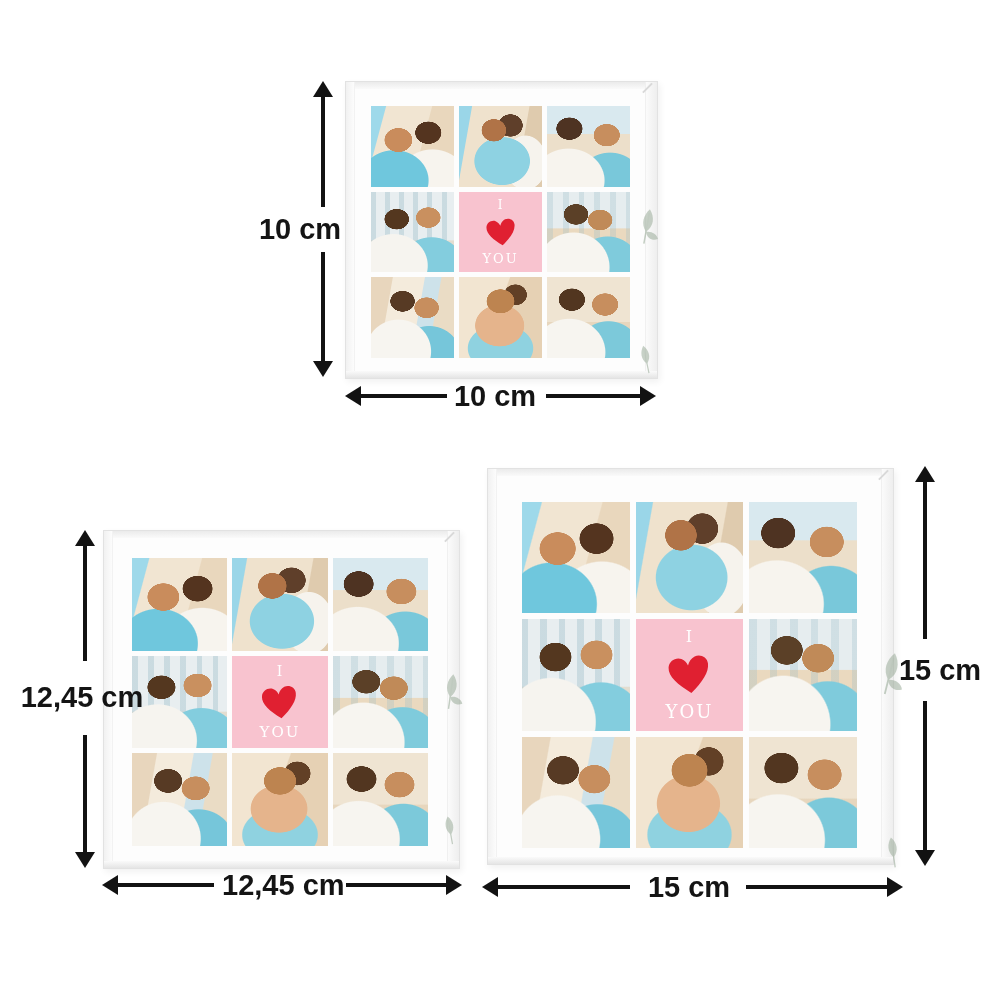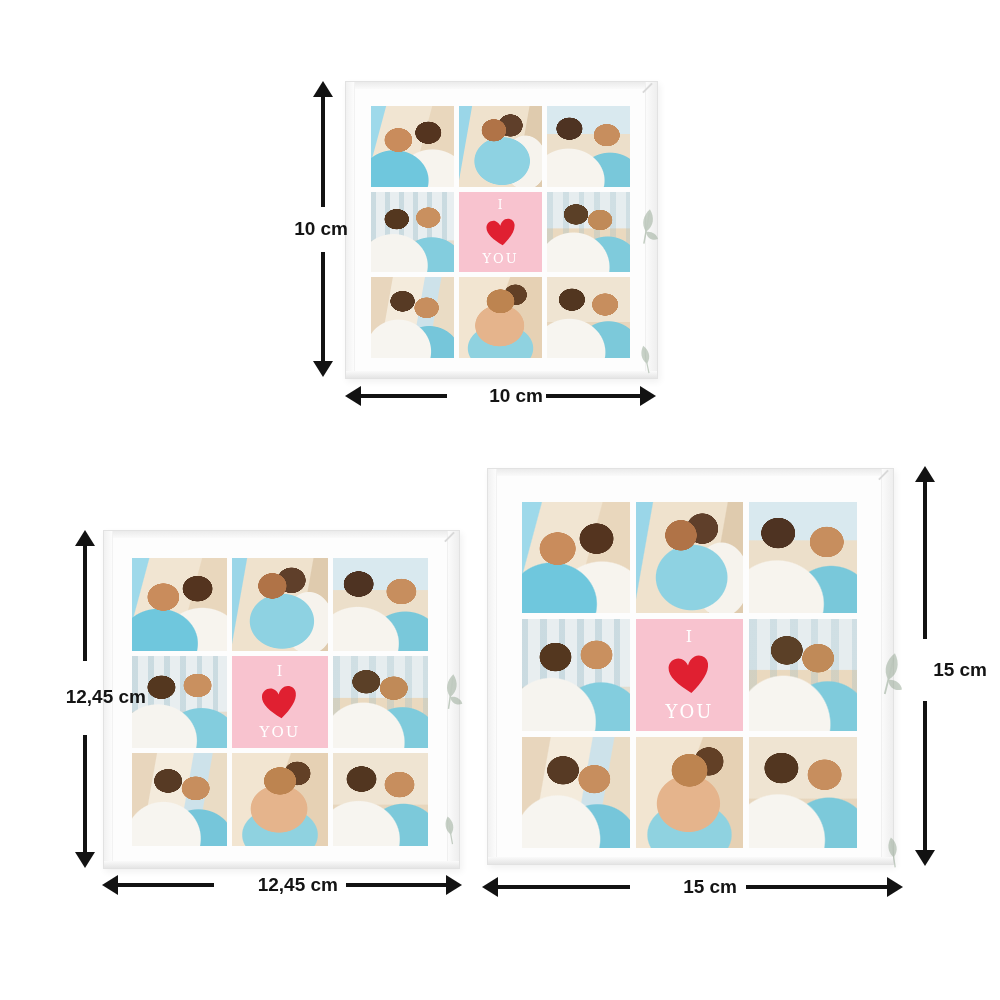--- a/index.html
+++ b/index.html
@@ -85,22 +85,22 @@
   .heart-wrap svg{transform:rotate(-7deg);display:block;}
   .b-small  .ct-line1{font-size:12px;}  .b-small  .ct-line2{font-size:13px;}  .b-small  .heart-wrap svg{width:34px;height:31px;}
   .b-medium .ct-line1{font-size:14px;}  .b-medium .ct-line2{font-size:15px;}  .b-medium .heart-wrap svg{width:41px;height:37px;}
   .b-large  .ct-line1{font-size:16px;}  .b-large  .ct-line2{font-size:18px;}  .b-large  .heart-wrap svg{width:48px;height:43px;}
   .dim-line{position:absolute;background:#121212;z-index:3;}
   .ah{position:absolute;width:0;height:0;z-index:3;}
   .ah-up   {border-left:10px solid transparent;border-right:10px solid transparent;border-bottom:16px solid #121212;}
   .ah-down {border-left:10px solid transparent;border-right:10px solid transparent;border-top:16px solid #121212;}
   .ah-left {border-top:10px solid transparent;border-bottom:10px solid transparent;border-right:16px solid #121212;}
   .ah-right{border-top:10px solid transparent;border-bottom:10px solid transparent;border-left:16px solid #121212;}
-  .dim-label{position:absolute;z-index:4;font-size:19px;font-weight:700;color:#141414;
-             text-align:right;line-height:32px;white-space:nowrap;}
+  .dim-label{position:absolute;z-index:4;font-size:29px;font-weight:700;color:#141414;
+             text-align:center;line-height:32px;white-space:nowrap;}
 
   
   .leaf{position:absolute;z-index:2;opacity:.5;}
   .leaf svg{display:block;width:100%;height:100%;}
 </style>
 </head>
 <body>
 
 <div class="canvas">
 

